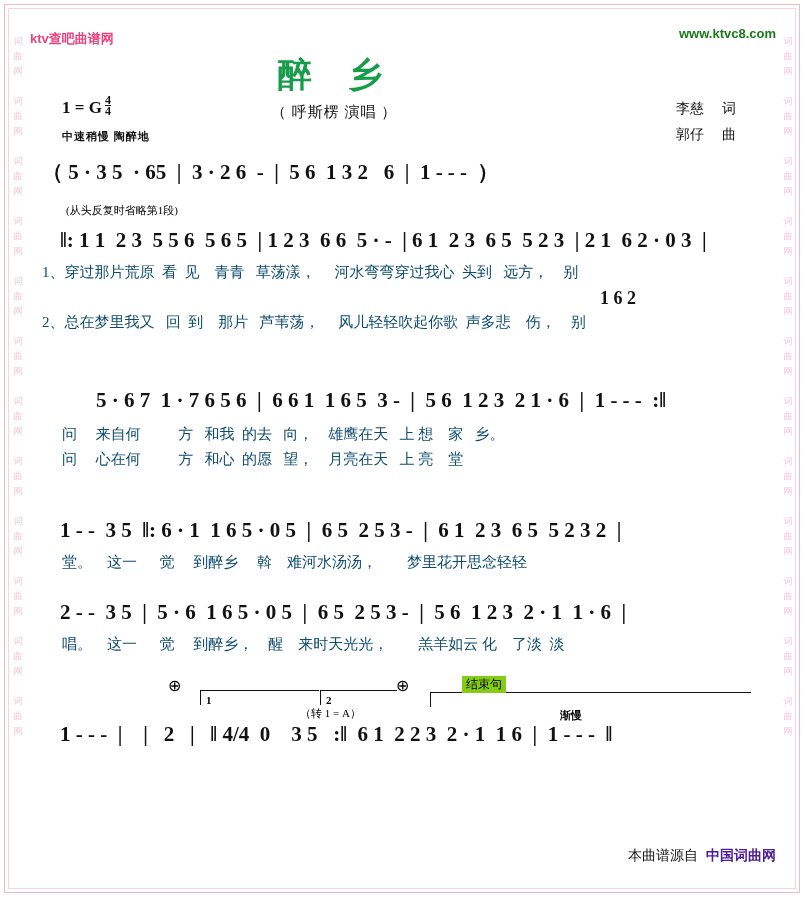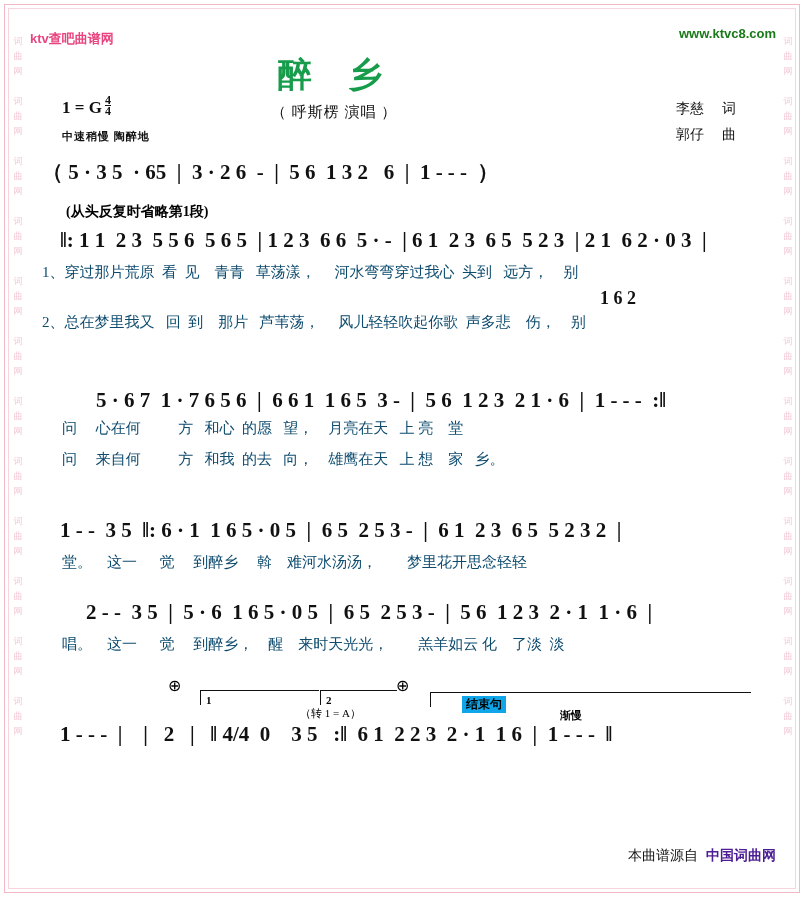--- a/index.html
+++ b/index.html
@@ -86,21 +86,21 @@
   .notes{
     font-family:"Liberation Serif", serif;
     font-size:21px;font-weight:bold;color:#111;
     white-space:pre;
     letter-spacing:0px;
   }
   .lyr{
     font-size:15px;color:#0c4a6e;white-space:pre;
     font-family:"Liberation Serif", serif;
   }
-  .small{font-size:14px;font-weight:bold;}
+  .small{font-size:11px;font-weight:normal;}
   .footer-note{
     position:absolute;right:30px;bottom:34px;
     font-size:14px;color:#111;
   }
   .footer-note b{color:#4c1d95;margin-left:8px;}
 </style>
 </head>
 <body>
 
 <div class="page-border"></div>
@@ -134,45 +134,45 @@
 
 <div class="sys" style="top:228px;">
   <div class="notes" style="padding-left:60px;">‖: 1 1  2 3  5 5 6  5 6 5  | 1 2 3  6 6  5 · -  | 6 1  2 3  6 5  5 2 3  | 2 1  6 2 · 0 3  |</div>
   <div class="lyr" style="padding-left:42px;margin-top:10px;">1、穿过那片荒原  看  见    青青   草荡漾，     河水弯弯穿过我心  头到   远方，    别</div>
   <div class="notes" style="padding-left:600px;margin-top:6px;font-size:18px;">1 6 2</div>
   <div class="lyr" style="padding-left:42px;margin-top:4px;">2、总在梦里我又   回  到    那片   芦苇荡，     风儿轻轻吹起你歌  声多悲    伤，    别</div>
 </div>
 
 <div class="sys" style="top:388px;">
   <div class="notes" style="padding-left:96px;">5 · 6 7  1 · 7 6 5 6  |  6 6 1  1 6 5  3 -  |  5 6  1 2 3  2 1 · 6  |  1 - - -  :‖</div>
+  <div class="lyr" style="padding-left:62px;margin-top:12px;">问     来自何          方   和我  的去   向，    雄鹰在天   上 想    家   乡。</div>
   <div class="lyr" style="padding-left:62px;margin-top:6px;">问     心在何          方   和心  的愿   望，    月亮在天   上 亮    堂</div>
-  <div class="lyr" style="padding-left:62px;margin-top:12px;">问     来自何          方   和我  的去   向，    雄鹰在天   上 想    家   乡。</div>
 </div>
 
 <div class="sys" style="top:518px;">
   <div class="notes" style="padding-left:60px;">1 - -  3 5  ‖: 6 · 1  1 6 5 · 0 5  |  6 5  2 5 3 -  |  6 1  2 3  6 5  5 2 3 2  |</div>
   <div class="lyr" style="padding-left:62px;margin-top:10px;">堂。    这一      觉     到醉乡     斡    难河水汤汤，        梦里花开思念轻轻</div>
 </div>
 
 <div class="sys" style="top:600px;">
-  <div class="notes" style="padding-left:86px;">2 - -  3 5  |  5 · 6  1 6 5 · 0 5  |  6 5  2 5 3 -  |  5 6  1 2 3  2 · 1  1 · 6  |</div>
+  <div class="notes" style="padding-left:60px;">2 - -  3 5  |  5 · 6  1 6 5 · 0 5  |  6 5  2 5 3 -  |  5 6  1 2 3  2 · 1  1 · 6  |</div>
   <div class="lyr" style="padding-left:62px;margin-top:10px;">唱。    这一      觉     到醉乡，    醒    来时天光光，        羔羊如云 化    了淡  淡</div>
 </div>
 
 <div class="sys" style="top:672px;">
   <div style="position:relative;height:50px;">
     <div style="position:absolute;left:168px;top:4px;font-size:16px;">⊕</div>
     <div style="position:absolute;left:200px;top:18px;width:118px;border-top:1px solid #111;border-left:1px solid #111;height:14px;"></div>
     <div style="position:absolute;left:206px;top:22px;font-size:11px;font-weight:bold;">1</div>
     <div style="position:absolute;left:320px;top:18px;width:76px;border-top:1px solid #111;border-left:1px solid #111;height:14px;"></div>
     <div style="position:absolute;left:326px;top:22px;font-size:11px;font-weight:bold;">2</div>
     <div style="position:absolute;left:396px;top:4px;font-size:16px;">⊕</div>
     <div style="position:absolute;left:300px;top:34px;font-size:11px;">（转 1 = A）</div>
     <div style="position:absolute;left:430px;top:20px;width:320px;border-top:1px solid #111;border-left:1px solid #111;height:14px;"></div>
-    <div style="position:absolute;left:462px;top:24px;font-size:12px;font-weight:bold;background:#0ea5e9;padding:0 4px;">结束句</div>
+    <div style="position:absolute;left:462px;top:4px;font-size:12px;font-weight:normal;background:#84cc16;padding:0 4px;">结束句</div>
     <div style="position:absolute;left:560px;top:36px;font-size:11px;font-weight:bold;">渐慢</div>
   </div>
   <div class="notes" style="padding-left:60px;">1 - - -  |    |   2   |   ‖ 4/4  0    3 5   :‖  6 1  2 2 3  2 · 1  1 6  |  1 - - -  ‖</div>
 </div>
 
 <div class="footer-note">
   <span>本曲谱源自</span><b>中国词曲网</b>
 </div>
 
 </body></html>

